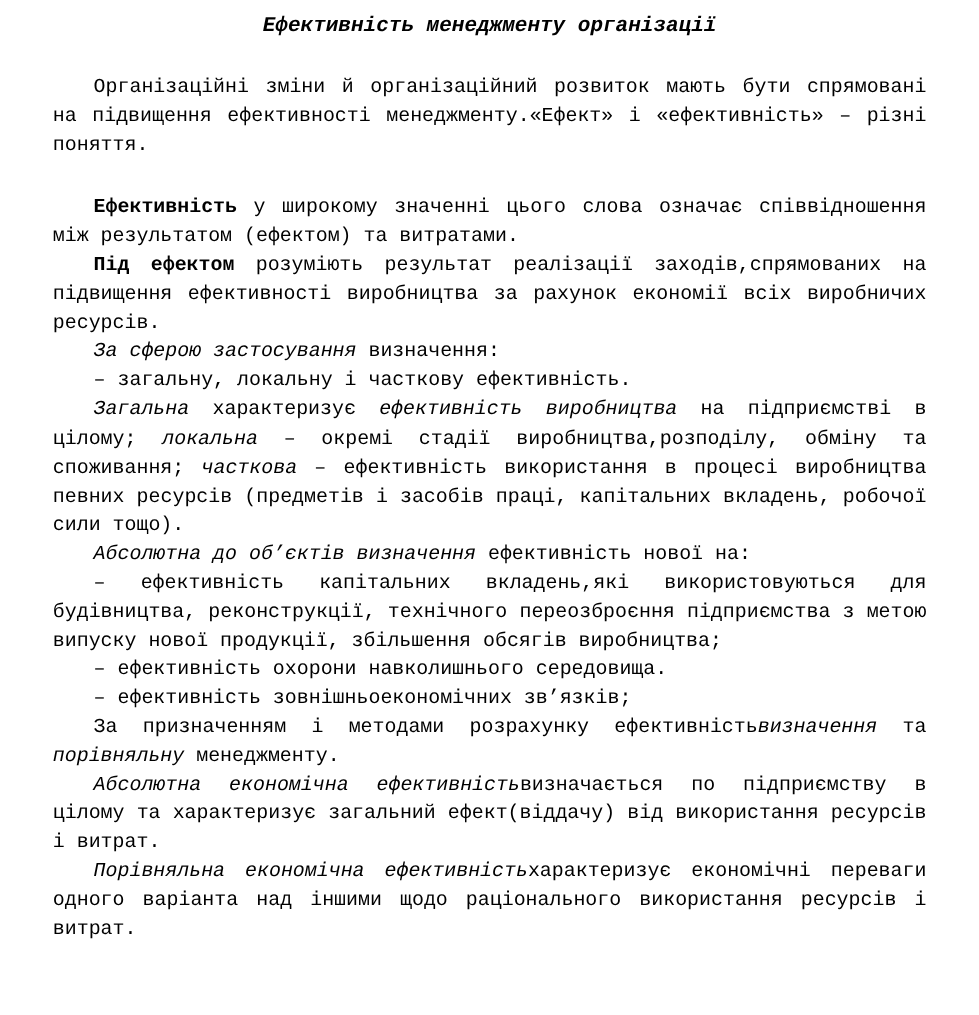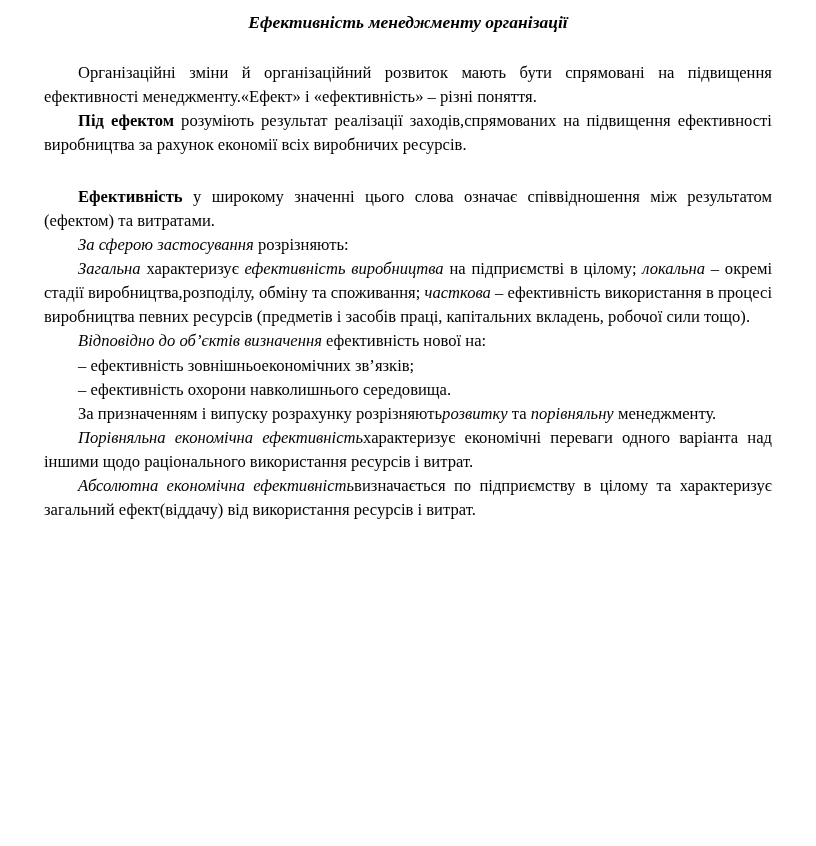--- a/index.html
+++ b/index.html
@@ -13,20 +13,21 @@
     font-family: "Liberation Serif", "DejaVu Serif", serif;
     color: #000000;
     overflow: hidden;
   }
   .page {
     width: 816px;
     height: 846px;
     box-sizing: border-box;
     padding: 10px 44px 0 44px;
     position: relative;
+    font-family: Liberation Mono, monospace;
   }
   .doc-title {
     text-align: center;
     font-weight: bold;
     font-style: italic;
     font-size: 17.5px;
     line-height: 1.2;
     margin: 2px 0 16px 0;
   }
   p {
@@ -45,24 +46,26 @@
   .b { font-weight: bold; }
   .i { font-style: italic; }
 </style>
 </head>
 <body>
 
 <div class="page">
   <div class="doc-title">Ефективність менеджменту організації</div>
   <div id="body-text">
       <p class="indent gap-before"><span>Організаційні зміни й організаційний розвиток мають бути спрямовані на підвищення ефективності менеджменту.«Ефект» і «ефективність» – різні поняття.</span></p>
+      <p class="indent gap-before"><span class="b">Ефективність</span><span> у широкому значенні цього слова означає співвідношення між результатом (ефектом) та витратами.</span></p>
       <p class="indent"><span class="b">Під ефектом</span><span> розуміють результат реалізації заходів,спрямованих на підвищення ефективності виробництва за рахунок економії всіх виробничих ресурсів.</span></p>
-      <p class="indent gap-before"><span class="b">Ефективність</span><span> у широкому значенні цього слова означає співвідношення між результатом (ефектом) та витратами.</span></p>
-      <p class="indent"><span class="i">За сферою застосування</span><span> розрізняють:</span></p>
+      <p class="indent"><span class="i">За сферою застосування</span><span> визначення:</span></p>
+      <p class="indent"><span>– загальну, локальну і часткову ефективність.</span></p>
       <p class="indent"><span class="i">Загальна</span><span> характеризує </span><span class="i">ефективність виробництва</span><span> на підприємстві в цілому; </span><span class="i">локальна</span><span> – окремі стадії виробництва,розподілу, обміну та споживання; </span><span class="i">часткова</span><span> – ефективність використання в процесі виробництва певних ресурсів (предметів і засобів праці, капітальних вкладень, робочої сили тощо).</span></p>
-      <p class="indent"><span class="i">Відповідно до об’єктів визначення</span><span> ефективність нової на:</span></p>
+      <p class="indent"><span class="i">Абсолютна до об’єктів визначення</span><span> ефективність нової на:</span></p>
+      <p class="indent"><span>– ефективність капітальних вкладень,які використовуються для будівництва, реконструкції, технічного переозброєння підприємства з метою випуску нової продукції, збільшення обсягів виробництва;</span></p>
+      <p class="indent"><span>– ефективність охорони навколишнього середовища.</span></p>
       <p class="indent"><span>– ефективність зовнішньоекономічних зв’язків;</span></p>
-      <p class="indent"><span>– ефективність охорони навколишнього середовища.</span></p>
-      <p class="indent"><span>За призначенням і випуску розрахунку розрізняють</span><span class="i">розвитку</span><span> та </span><span class="i">порівняльну</span><span> менеджменту.</span></p>
+      <p class="indent"><span>За призначенням і методами розрахунку ефективність</span><span class="i">визначення</span><span> та </span><span class="i">порівняльну</span><span> менеджменту.</span></p>
+      <p class="indent"><span class="i">Абсолютна економічна ефективність</span><span>визначається по підприємству в цілому та характеризує загальний ефект(віддачу) від використання ресурсів і витрат.</span></p>
       <p class="indent"><span class="i">Порівняльна економічна ефективність</span><span>характеризує економічні переваги одного варіанта над іншими щодо раціонального використання ресурсів і витрат.</span></p>
-      <p class="indent"><span class="i">Абсолютна економічна ефективність</span><span>визначається по підприємству в цілому та характеризує загальний ефект(віддачу) від використання ресурсів і витрат.</span></p>
     </div>
 </div>
 
 </body></html>

